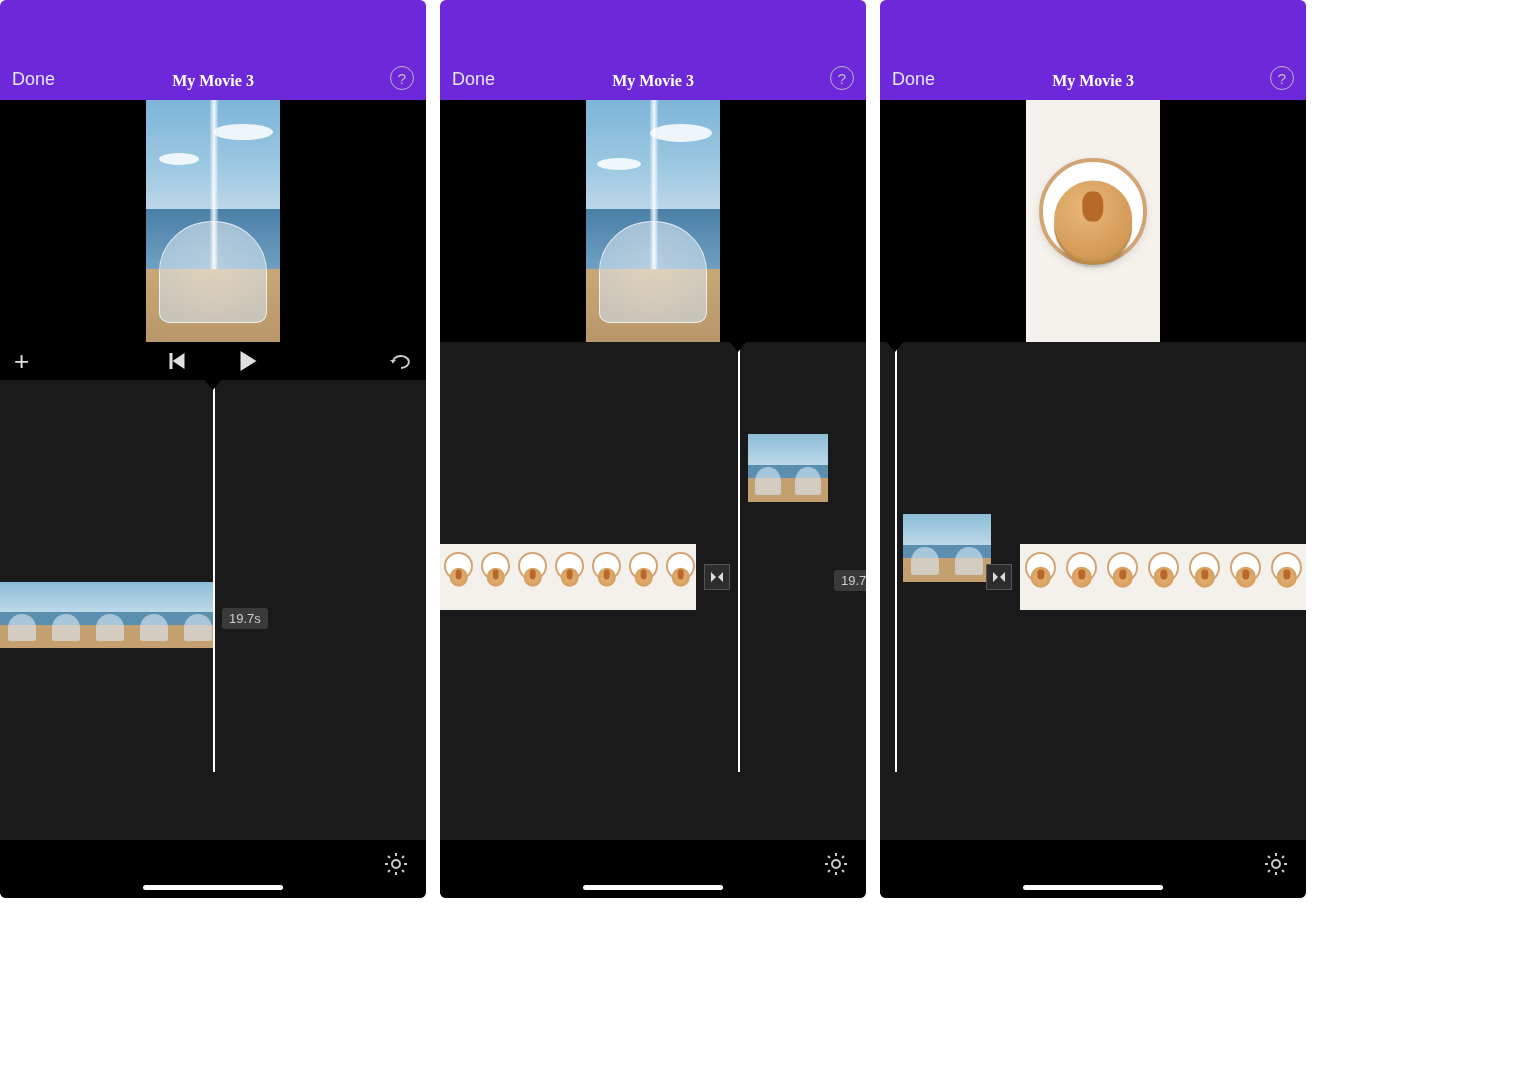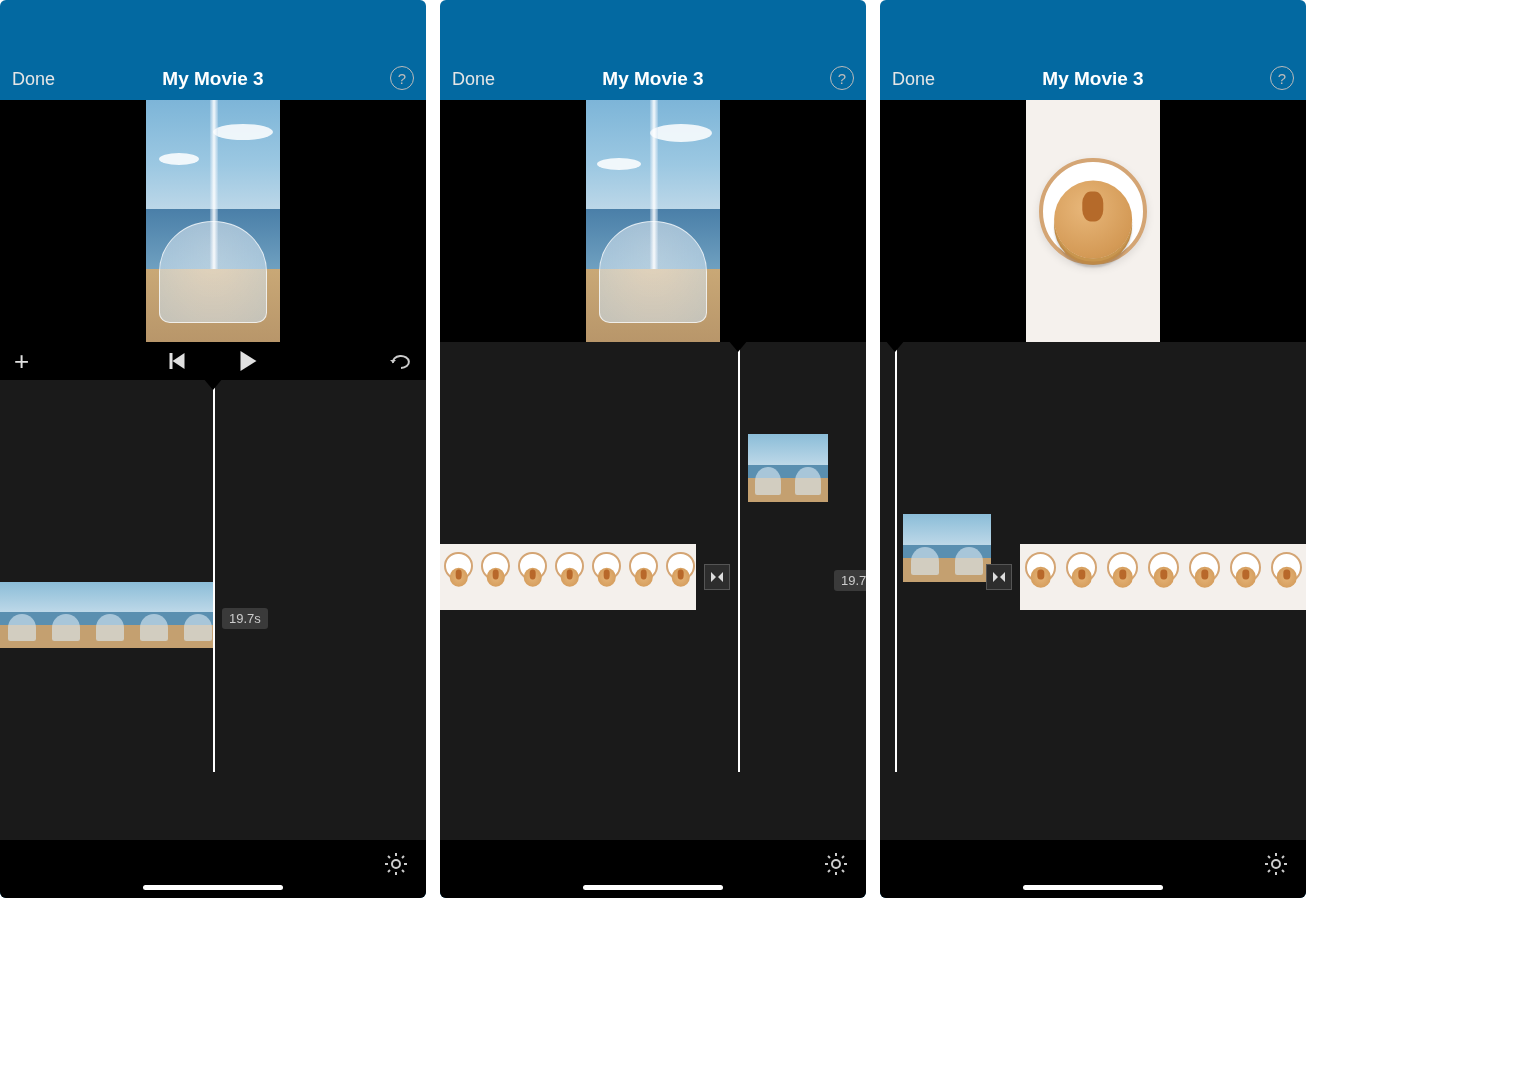--- a/index.html
+++ b/index.html
@@ -9,39 +9,39 @@
     width: 1524px;
     height: 1078px;
     overflow: hidden;
     display: flex;
     gap: 14px;
     padding: 0;
   }
   .phone {
     width: 426px;
     height: 898px;
-    background: #0369a1;
+    background: #6d28d9;
     border-radius: 6px;
     position: relative;
     overflow: hidden;
     display: flex;
     flex-direction: column;
   }
   .header {
     height: 100px;
     display: flex;
     align-items: flex-end;
     justify-content: space-between;
     padding: 0 12px 10px 12px;
     color: #fff;
     position: relative;
     z-index: 3;
   }
   .done { font-size: 18px; color: #e6e6e6; }
-  .title { font-size: 19px; font-weight: 600; position: absolute; left: 50%; transform: translateX(-50%); bottom: 10px;}
+  .title { font-size: 16px; font-weight: 600; position: absolute; left: 50%; transform: translateX(-50%); bottom: 10px; font-family: Liberation Serif, serif;}
   .help {
     width: 24px; height: 24px; border: 1.5px solid #bbb; border-radius: 50%;
     display: flex; align-items: center; justify-content: center;
     font-size: 15px; color: #bbb;
   }
   .preview-area {
     height: 242px;
     background: #000;
     display: flex;
     align-items: flex-start;

